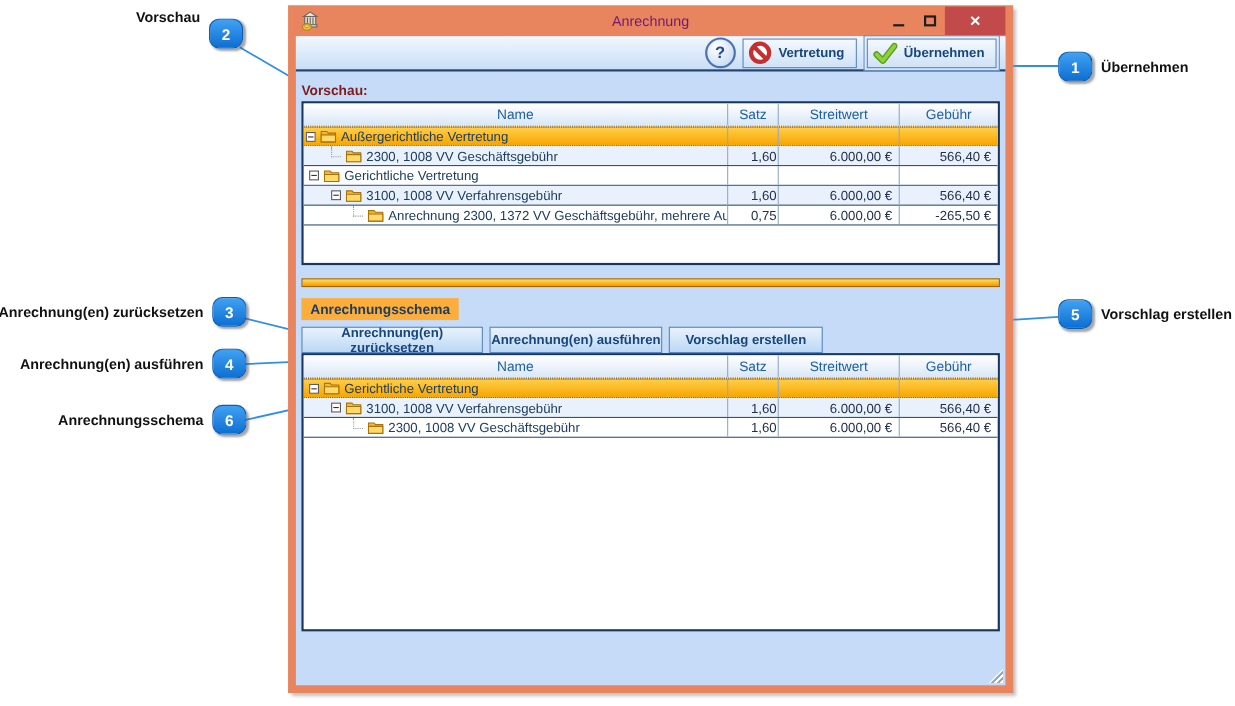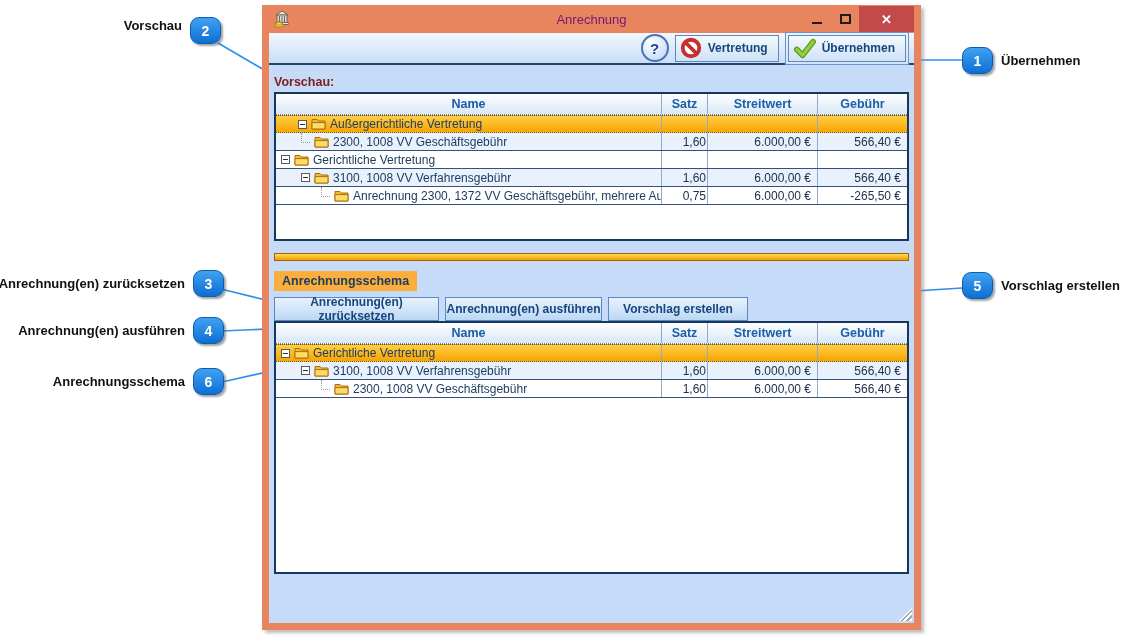--- a/index.html
+++ b/index.html
@@ -52,21 +52,21 @@
   .lbl-preview { margin-top:10px; margin-bottom:3px; }
   .lbl-schema  { margin-top:12px; margin-bottom:2px; }
 
   
   .grid-table { border:2px solid #17375e; background:#fff; width:635px; overflow:hidden; }
   .t-preview { height:149px; }
   .t-schema  { height:253px; }
   .thead { display:grid; grid-template-columns:1fr 46px 110px 90px; height:21px;
            background:linear-gradient(#ffffff,#d9e7f7); border-bottom:1px dotted #6a87a8; }
   .th { display:flex; align-items:center; justify-content:center; font-size:12.5px;
-        font-weight:bold; color:#1b5ea9; }
+        font-weight:normal; color:#1b5ea9; }
   .th + .th { border-left:1px solid #93a9c8; }
   .trow { display:grid; grid-template-columns:1fr 46px 110px 90px; height:18px;
           border-bottom:1px solid #33517c; font-size:12px; color:#1e3d60; }
   .trow.alt { background:#e9f2fc; }
   .trow.sel { background:linear-gradient(#ffce47,#f7a500);
               border-top:1px dotted #555; border-bottom:1px dotted #555; }
   .tcell { display:flex; align-items:center; overflow:hidden; white-space:nowrap;padding-left:44px; }
   .tcell.num { justify-content:flex-end; padding-right:6px; color:#22304d; }
   .tcell + .tcell { border-left:1px solid #93a9c8; }
   .name-cell { padding-left:5px; gap:4px; }
@@ -107,21 +107,21 @@
       <line x1="218" y1="43" x2="295" y2="88" stroke="#2f8fe8" stroke-width="1.6"></line>
       <line x1="221" y1="289" x2="278" y2="303" stroke="#2f8fe8" stroke-width="1.6"></line>
       <line x1="222" y1="331" x2="449" y2="321" stroke="#2f8fe8" stroke-width="1.6"></line>
       <line x1="962" y1="288" x2="760" y2="301" stroke="#2f8fe8" stroke-width="1.6"></line>
       <line x1="222" y1="382" x2="378" y2="347" stroke="#2f8fe8" stroke-width="1.6"></line>
     </svg>
   <div id="callouts">
       <div class="badge" style="left: 962px; top: 47px;">1</div>
       <div class="callout-label" style="top: 53px; left: 1001px;">Übernehmen</div>
       <div class="badge" style="left: 190px; top: 17px;">2</div>
-      <div class="callout-label" style="top: 18px; right: 941px;">Vorschau</div>
+      <div class="callout-label" style="top: 8px; right: 941px;">Vorschau</div>
       <div class="badge" style="left: 193px; top: 270px;">3</div>
       <div class="callout-label" style="top: 276px; right: 938px;">Anrechnung(en) zurücksetzen</div>
       <div class="badge" style="left: 193px; top: 317px;">4</div>
       <div class="callout-label" style="top: 323px; right: 938px;">Anrechnung(en) ausführen</div>
       <div class="badge" style="left: 962px; top: 272px;">5</div>
       <div class="callout-label" style="top: 278px; left: 1001px;">Vorschlag erstellen</div>
       <div class="badge" style="left: 193px; top: 368px;">6</div>
       <div class="callout-label" style="top: 374px; right: 938px;">Anrechnungsschema</div>
     </div>
 
@@ -181,21 +181,21 @@
 
         <div class="grid-table t-preview">
           <div class="thead">
             <div class="th">Name</div>
             <div class="th">Satz</div>
             <div class="th">Streitwert</div>
             <div class="th">Gebühr</div>
           </div>
           <div class="tbody" id="preview-body">
               <div class="trow sel">
-                <div class="tcell name-cell" style="padding-left: 22px;">
+                <div class="tcell name-cell" style="padding-left: 2px;">
                   <span class="expander"></span>
                   <svg class="folder" width="15" height="12" viewBox="0 0 15 12">
                     <path d="M1 3 L1 1.5 L6 1.5 L7.4 3 L14 3 L14 11 L1 11 Z" fill="#f5b63a" stroke="#a87308" stroke-width="1"></path>
                     <path d="M1 4.6 L14 4.6 L14 11 L1 11 Z" fill="#ffd969" stroke="#a87308" stroke-width="1"></path>
                   </svg>
                   <span>Außergerichtliche Vertretung</span>
                 </div>
                 <div class="tcell num"></div>
                 <div class="tcell num"></div>
                 <div class="tcell num"></div>

